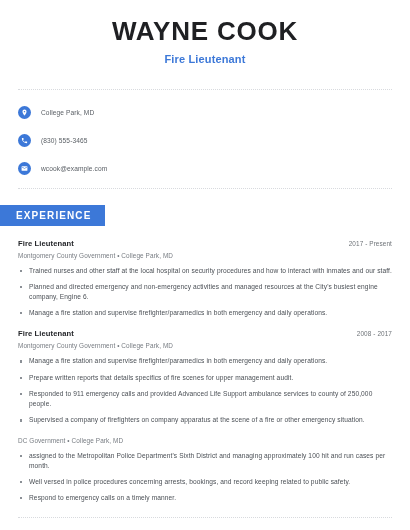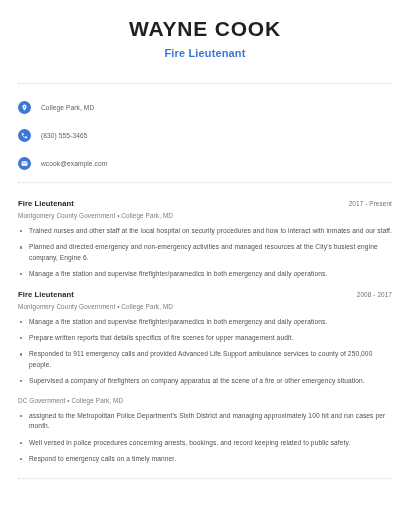--- a/index.html
+++ b/index.html
@@ -23,21 +23,21 @@
     background: #ffffff;
   }
 
   
   .header {
     padding-top: 17px;
     text-align: center;
   }
 
   .full-name {
-    font-size: 21px;
+    font-size: 26px;
     font-weight: bold;
     letter-spacing: 0.8px;
     color: #1f2023;
     line-height: 1.1;
   }
 
   .job-title {
     margin-top: 7px;
     font-size: 11px;
     font-weight: bold;
@@ -199,20 +199,21 @@
         </svg>
       </span>
       <span class="contact-text">wcook@example.com</span>
     </div>
 
   </div>
 
   <div class="divider" style="margin-top:9px;"></div>
 
   <div class="section-wrap">
+    <div class="section-badge">EXPERIENCE</div>
 
     <div class="experience">
 
       <div class="job">
         <div class="job-head">
           <span class="job-role">Fire Lieutenant</span>
           <span class="job-dates">2017 - Present</span>
         </div>
         <div class="job-meta">Montgomery County Government  •  College Park, MD</div>
         <ul class="bullets">

